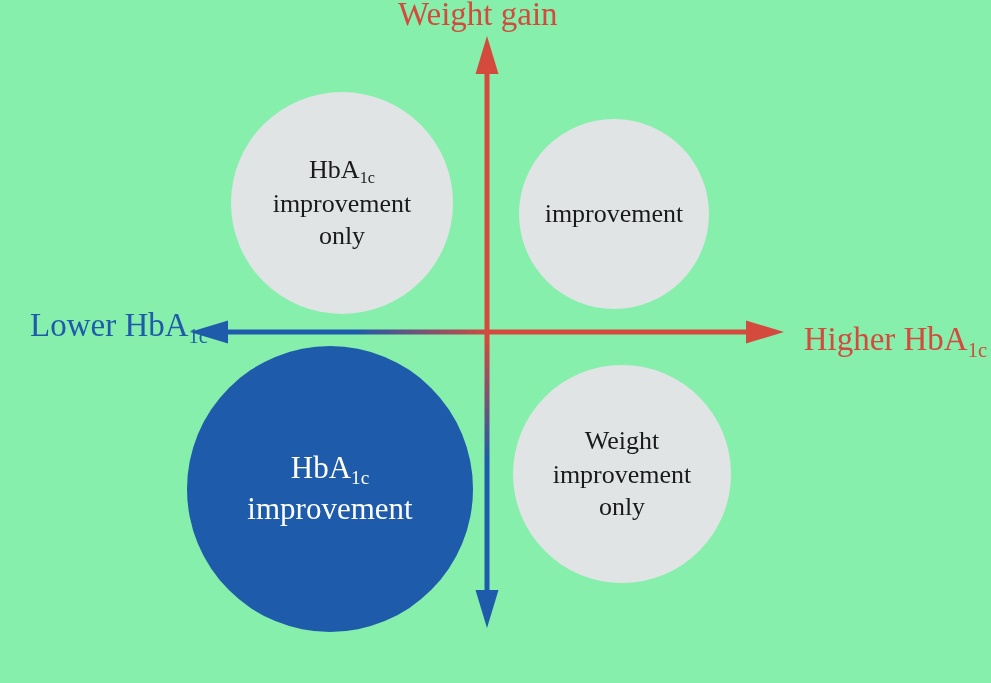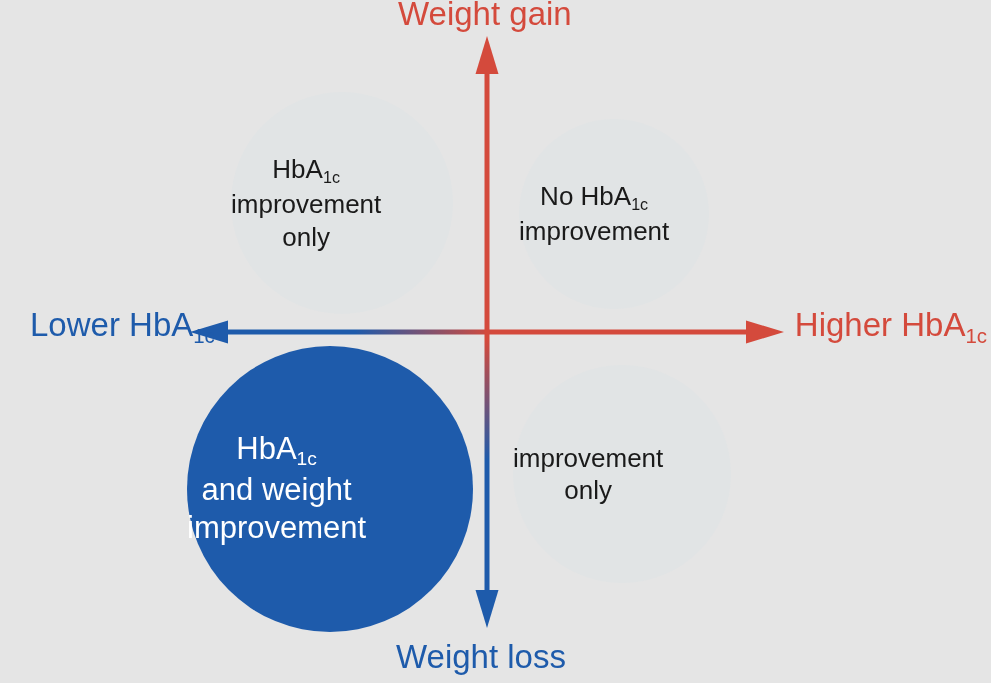--- a/index.html
+++ b/index.html
@@ -1,56 +1,56 @@
 <!DOCTYPE html>
 <html style="--red: #d44a3c; --blue: #1e5bab; --circle-gray: #e1e4e5; --text-dark: #1a1a1a; --text-light: #ffffff;"><head>
 <meta charset="utf-8">
 <style>
   html, body { margin: 0; padding: 0; background: #ffffff; }
   .diagram {
     position: relative;
     width: 991px;
     height: 683px;
-    background: #e5e5e5;
+    background: #86efac;
     overflow: hidden;
-    font-family: Liberation Sans, sans-serif;
+    font-family: Liberation Serif, serif;
   }
   .axes {
     position: absolute;
     left: 0; top: 0;
     width: 991px; height: 683px;
   }
   .stop-red  { stop-color: var(--red, #d44a3c); }
   .stop-blue { stop-color: var(--blue, #1e5bab); }
   .head-red  { fill: var(--red, #d44a3c); }
   .head-blue { fill: var(--blue, #1e5bab); }
 
   .axis-label {
     position: absolute;
     font-size: 33px;
     line-height: 1.05;
     white-space: nowrap;
   }
   .axis-label.top    { left: 398px; top: -3px;  color: var(--red,  #d44a3c); }
   .axis-label.bottom { left: 396px; top: 640px; color: var(--blue, #1e5bab); }
   .axis-label.left   { left: 2px;   top: 308px; color: var(--blue, #1e5bab); margin-left: 28px; }
-  .axis-label.right  { right: 4px;  top: 308px; color: var(--red,  #d44a3c); }
+  .axis-label.right  { right: 4px;  top: 322px; color: var(--red,  #d44a3c); }
 
   .sub {
     font-size: 0.62em;
     vertical-align: -0.32em;
     letter-spacing: 0;
   }
 
   .circle {
     position: absolute;
     border-radius: 50%;
     display: flex;
     align-items: center;
-    justify-content: flex-start;
+    justify-content: center;
     text-align: center;
   }
   .circle.gray { background: var(--circle-gray, #e1e4e5); color: var(--text-dark, #1a1a1a); }
   .circle.blue { background: var(--blue, #1e5bab);        color: var(--text-light, #ffffff); }
 
   .circle.tl { left: 231px; top: 92px;  width: 222px; height: 222px; font-size: 26px; }
   .circle.tr { left: 519px; top: 119px; width: 190px; height: 190px; font-size: 26px; }
   .circle.bl { left: 187px; top: 346px; width: 286px; height: 286px; font-size: 31px; }
   .circle.br { left: 513px; top: 365px; width: 218px; height: 218px; font-size: 26px; }
 
@@ -76,53 +76,51 @@
     <line x1="222" y1="332" x2="752" y2="332" stroke="url(#hGrad)" stroke-width="5"></line>
     <line x1="487" y1="68" x2="487" y2="596" stroke="url(#vGrad)" stroke-width="5"></line>
     <polygon class="head-blue" points="190,332 228,320.5 228,343.5"></polygon>
     <polygon class="head-red" points="784,332 746,320.5 746,343.5"></polygon>
     <polygon class="head-red" points="487,36 475.5,74 498.5,74"></polygon>
     <polygon class="head-blue" points="487,628 475.5,590 498.5,590"></polygon>
   </svg>
 
   <div class="axis-label top">Weight gain</div>
 
-  <div class="axis-label bottom">Weight loss</div>
 
   <div class="axis-label left">
     <span>Lower HbA</span><span class="sub">1c</span>
   </div>
 
   <div class="axis-label right">
     <span>Higher HbA</span><span class="sub">1c</span>
   </div>
 
   <div class="circle gray tl">
     <div class="circle-text">
       <span class="line"><span>HbA</span><span class="sub">1c</span></span>
       <span class="line">improvement</span>
       <span class="line">only</span>
     </div>
   </div>
 
   <div class="circle gray tr">
     <div class="circle-text">
-      <span class="line"><span>No HbA</span><span class="sub">1c</span></span>
       <span class="line">improvement</span>
     </div>
   </div>
 
   <div class="circle blue bl">
     <div class="circle-text">
       <span class="line"><span>HbA</span><span class="sub">1c</span></span>
-      <span class="line">and weight</span>
       <span class="line">improvement</span>
     </div>
   </div>
 
   <div class="circle gray br">
     <div class="circle-text">
+      <span class="line"><span>Weight</span><span class="sub"></span></span>
       <span class="line">improvement</span>
       <span class="line">only</span>
     </div>
   </div>
 
 </div>
 
 </body></html>

